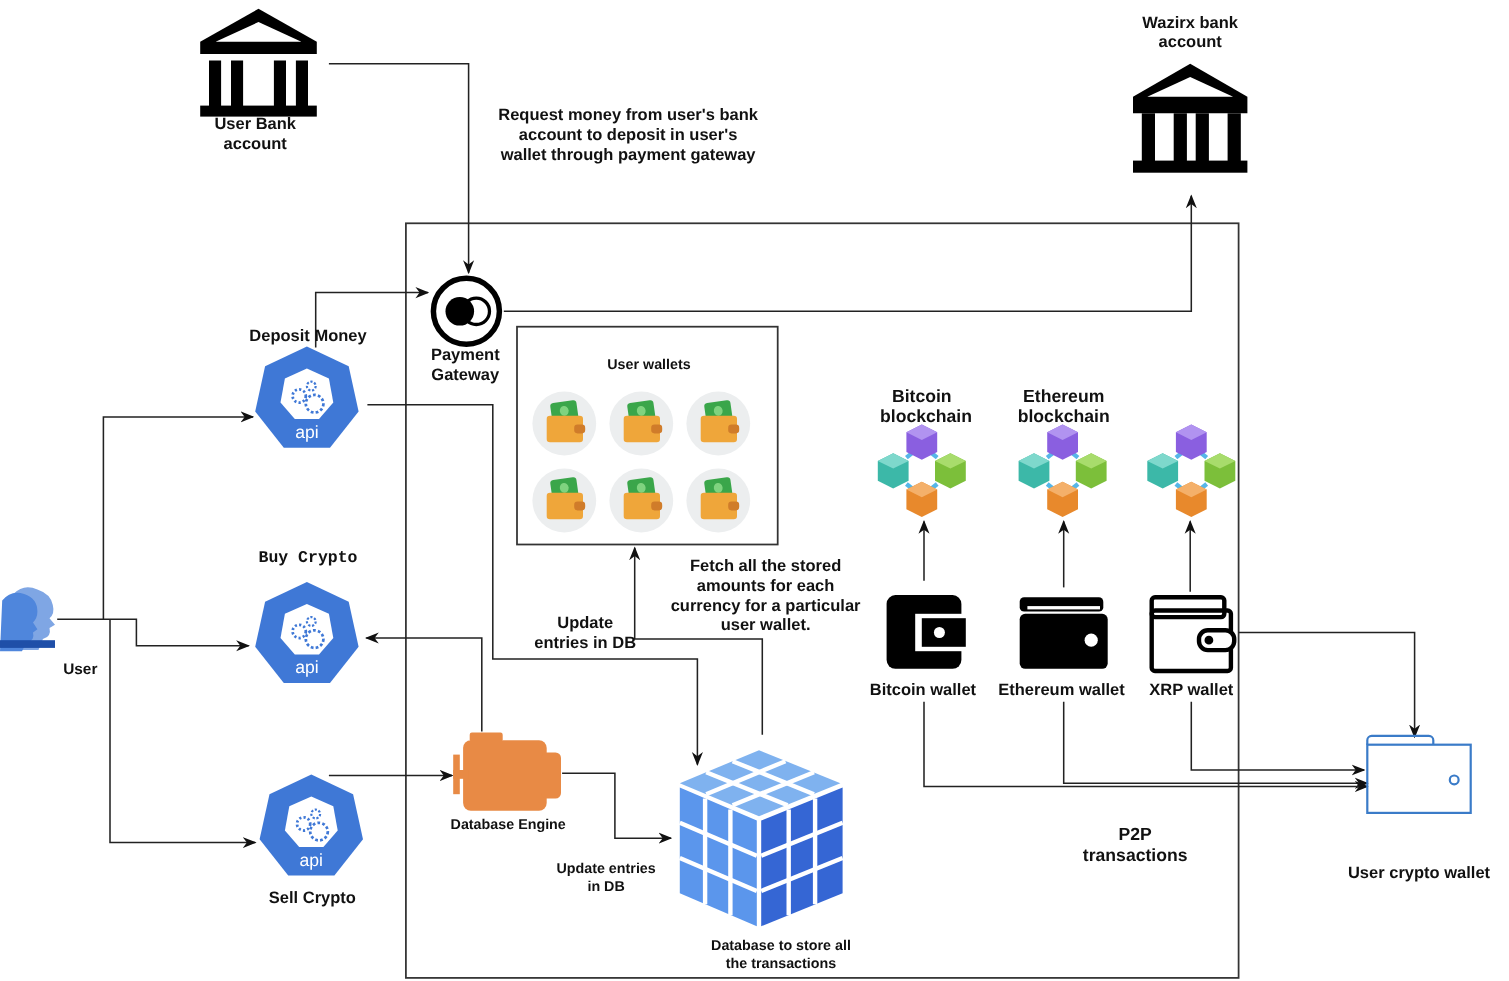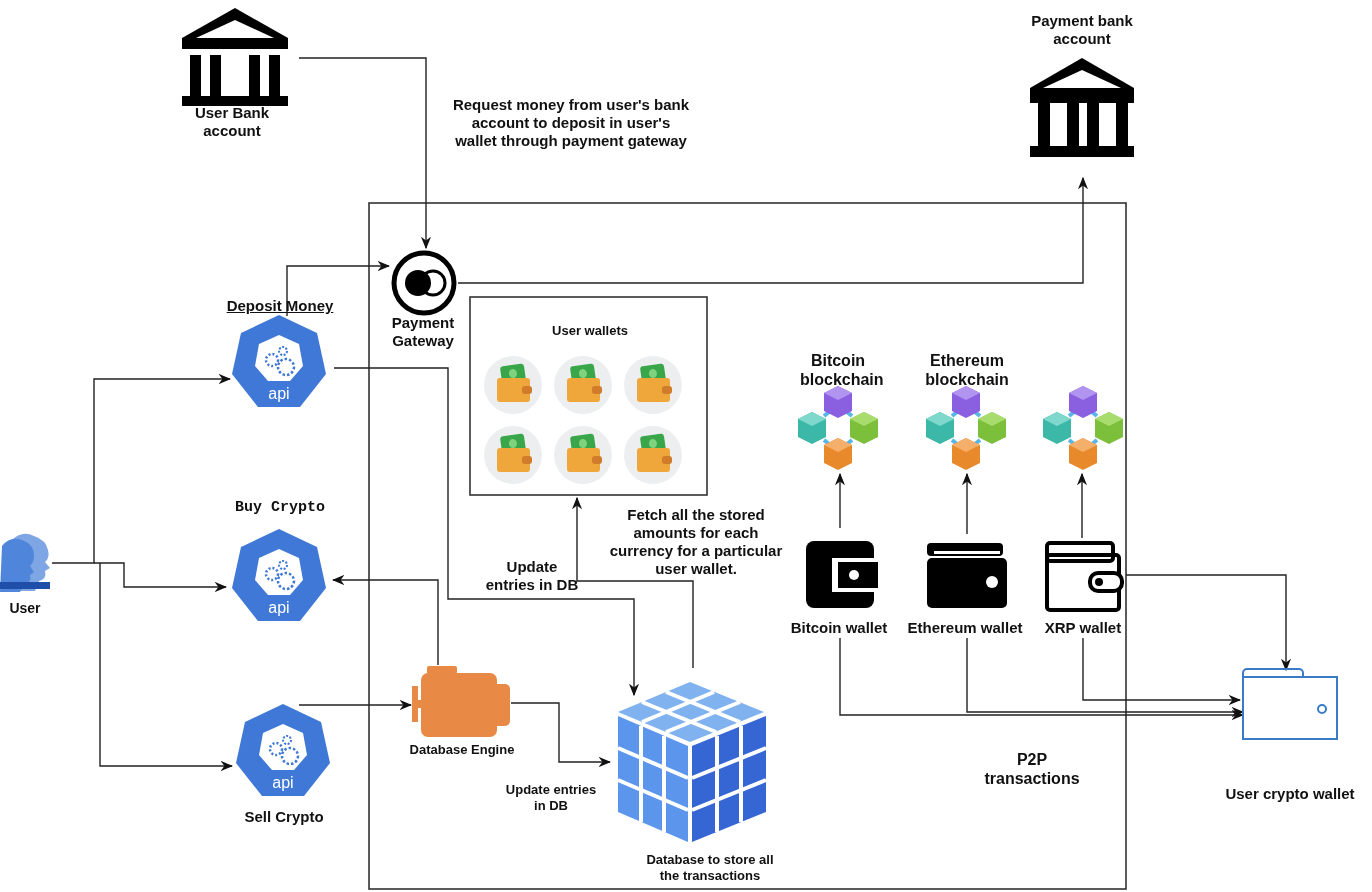--- a/index.html
+++ b/index.html
@@ -1,21 +1,21 @@
 <!DOCTYPE html>
 <html><head>
 <meta charset="utf-8">
 <style>
   html, body { margin: 0; padding: 0; background: #ffffff; }
   body { width: 1372px; height: 892px; position: relative; overflow: hidden;
          font-family: "Liberation Sans", sans-serif; color: #111; }
   .lbl { position: absolute; font-weight: bold; text-align: center; line-height: 1.2; white-space: nowrap; }
   .f16 { font-size: 16px; }
   .f15 { font-size: 15px; }
-  .f14 { font-size: 14px; }
+  .f14 { font-size: 14px; padding-left: 48px; }
   .f13 { font-size: 13px; }
   .f12 { font-size: 16px; }
   svg.canvas { position: absolute; left: 0; top: 0; }
 </style>
 </head>
 <body>
 
 <svg class="canvas" width="1372" height="892" viewBox="0 0 1372 892">
   <defs>
     <marker id="arr" viewBox="0 0 10 10" refX="9" refY="5" markerWidth="9" markerHeight="9" orient="auto">
@@ -215,28 +215,28 @@
     </div>
     <div class="wcell" style="left: 140px; top: 70px;">
       <div class="cash"></div>
       <div class="purse"></div>
       <div class="clasp"></div>
     </div>
   </div>
 
 <div class="lbl f15" style="left:182px;top:104px;width:100px;">User Bank
 account</div>
-<div class="lbl f15" style="left:1020px;top:12px;width:124px;">Payment bank
+<div class="lbl f15" style="left:1020px;top:12px;width:124px;">Wazirx bank
 account</div>
 <div class="lbl f15" style="left:430px;top:96px;width:282px;">Request money from user's bank
 account to deposit in user's
 wallet through payment gateway</div>
 <div class="lbl f15" style="left:380px;top:314px;width:86px;">Payment
 Gateway</div>
-<div class="lbl f15" style="left:212px;top:297px;width:136px;text-decoration:underline;">Deposit Money</div>
+<div class="lbl f15" style="left:212px;top:297px;width:136px;">Deposit Money</div>
 <div class="lbl f15" style="left:220px;top:499px;width:120px;font-family:Liberation Mono, monospace;">Buy Crypto</div>
 <div class="lbl f15" style="left:224px;top:808px;width:120px;">Sell Crypto</div>
 <div class="lbl f14" style="left:0px;top:600px;width:50px;">User</div>
 
 <div class="lbl f12" style="left:265px;top:384px;width:28px;color:#fff;font-weight:normal;">api</div>
 <div class="lbl f12" style="left:265px;top:598px;width:28px;color:#fff;font-weight:normal;">api</div>
 <div class="lbl f12" style="left:269px;top:773px;width:28px;color:#fff;font-weight:normal;">api</div>
 
 <div class="lbl f13" style="left:520px;top:323px;width:140px;">User wallets</div>
 <div class="lbl f15" style="left:596px;top:506px;width:200px;">Fetch all the stored

